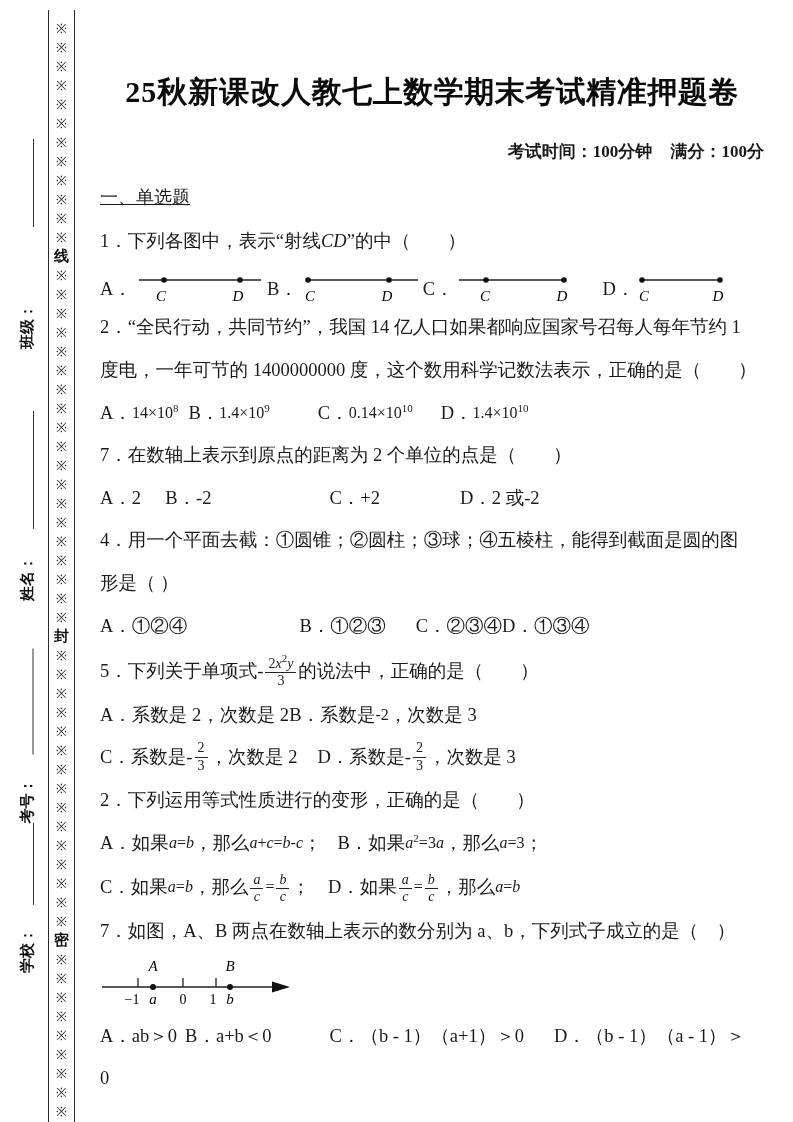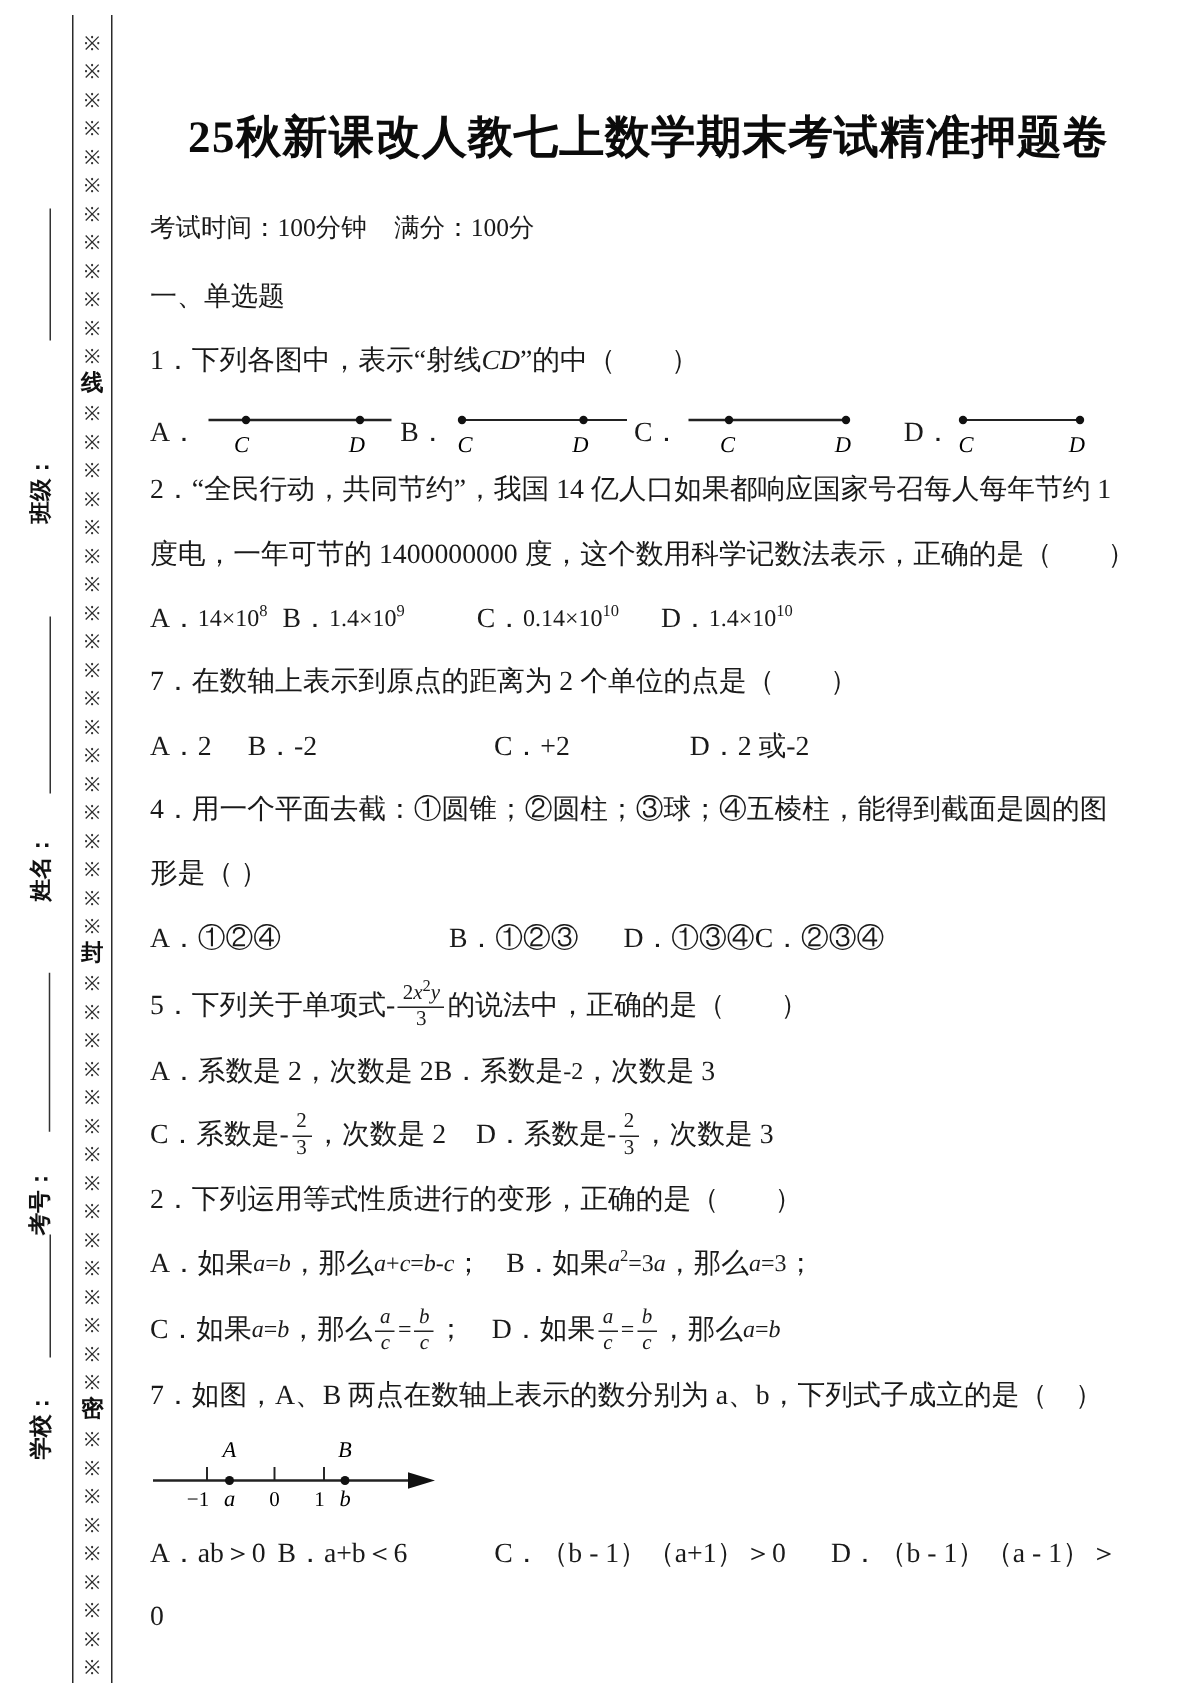--- a/index.html
+++ b/index.html
@@ -39,23 +39,23 @@
   .f-school { width: 150px; left: -48px; top: 884px; }
 
   
   .content { position: absolute; left: 100px; top: 68px; width: 664px; }
   .title {
     text-align: center; font-size: 30px; line-height: 48px; font-weight: bold;
     white-space: nowrap; color: #0b0b0b;
   }
   .t-prefix { font-family: "Liberation Serif", serif; letter-spacing: 1px; }
   .t-main   { font-family: "Liberation Sans", "DejaVu Sans", sans-serif; letter-spacing: 0.5px; }
-  .subtitle { text-align: left; font-size: 17px; font-weight: normal; margin-top: 24px; line-height: 24px; }
+  .subtitle { text-align: right; font-size: 17px; font-weight: bold; margin-top: 24px; line-height: 24px; }
   .subtitle .meta-score { margin-left: 14px; }
-  .section-head { font-size: 18px; margin-top: 20px; line-height: 26px; }
+  .section-head { font-size: 18px; margin-top: 20px; line-height: 26px; text-decoration: underline; }
 
   .qblock { }
   .qline { font-size: 18.5px; line-height: 43px; white-space: nowrap; }
   .opts  { display: flex; align-items: center; font-size: 18.5px; line-height: 42px; white-space: nowrap; }
   .opt   { display: inline-flex; align-items: center; }
   .math  { font-family: "Liberation Serif", serif; font-size: 16px; }
   .math i, i { font-style: italic; font-family: "Liberation Serif", serif; }
   sup { font-size: 11px; vertical-align: super; line-height: 0; }
   .fr { display: inline-flex; flex-direction: column; align-items: center;
         vertical-align: middle; font-size: 14px; line-height: 1.15; margin: 0 2px;
@@ -251,22 +251,22 @@
         <span class="opt">D．2 或-2</span>
       </div>
     </div>
 
     <div class="qblock">
       <div class="qline">4．用一个平面去截：①圆锥；②圆柱；③球；④五棱柱，能得到截面是圆的图</div>
       <div class="qline">形是（ ）</div>
       <div class="opts">
         <span class="opt" style="margin-right:112px">A．①②④</span>
         <span class="opt" style="margin-right:30px">B．①②③</span>
+        <span class="opt">C．②③④</span>
         <span class="opt">D．①③④</span>
-        <span class="opt">C．②③④</span>
       </div>
     </div>
 
     <div class="qblock">
       <div class="qline" style="line-height:48px">5．下列关于单项式-<span class="fr">
             <span class="n">2<i>x</i><sup>2</sup><i>y</i></span>
             <span class="d">3</span>
           </span>的说法中，正确的是（　　）</div>
       <div class="opts" style="line-height:40px">
         <span class="opt" style="">A．系数是 2，次数是 2</span>
@@ -323,21 +323,21 @@
           <text class="pt-label" x="128" y="14" text-anchor="middle">B</text>
           <text class="nl-num" x="30" y="47" text-anchor="middle">−1</text>
           <text class="pt-label" x="51" y="47" text-anchor="middle">a</text>
           <text class="nl-num" x="81" y="47" text-anchor="middle">0</text>
           <text class="nl-num" x="111" y="47" text-anchor="middle">1</text>
           <text class="pt-label" x="128" y="47" text-anchor="middle">b</text>
         </svg>
       </div>
       <div class="opts">
         <span class="opt" style="margin-right:8px">A．ab＞0</span>
-        <span class="opt" style="margin-right:58px">B．a+b＜6</span>
+        <span class="opt" style="margin-right:58px">B．a+b＜0</span>
         <span class="opt" style="margin-right:30px">C．（b - 1）（a+1）＞0</span>
         <span class="opt">D．（b - 1）（a - 1）＞</span>
       </div>
       <div class="qline">0</div>
     </div>
 
   </div>
 </div>
 
 </body></html>

